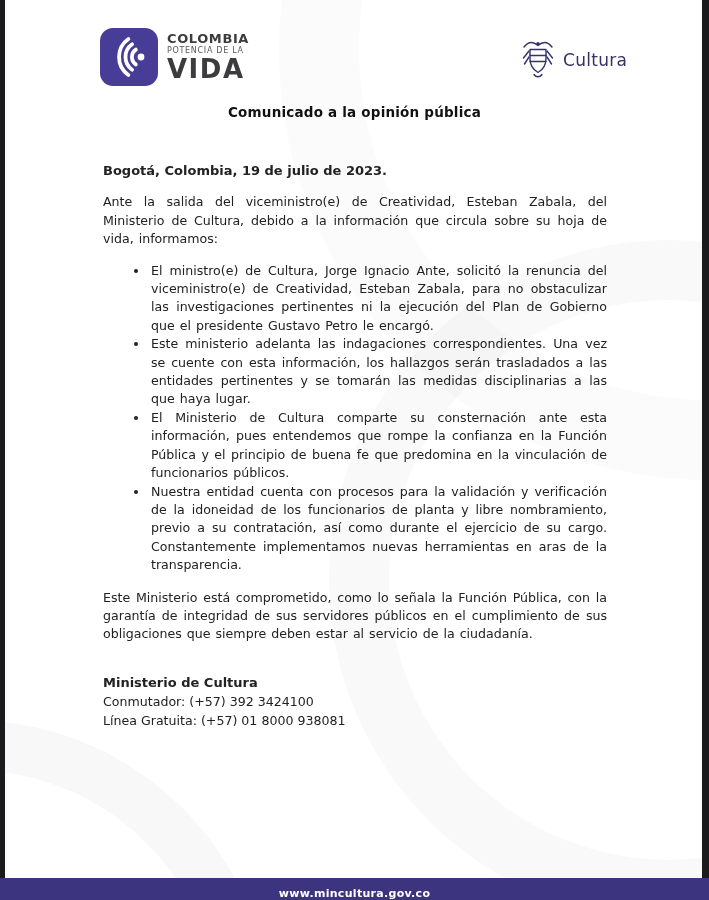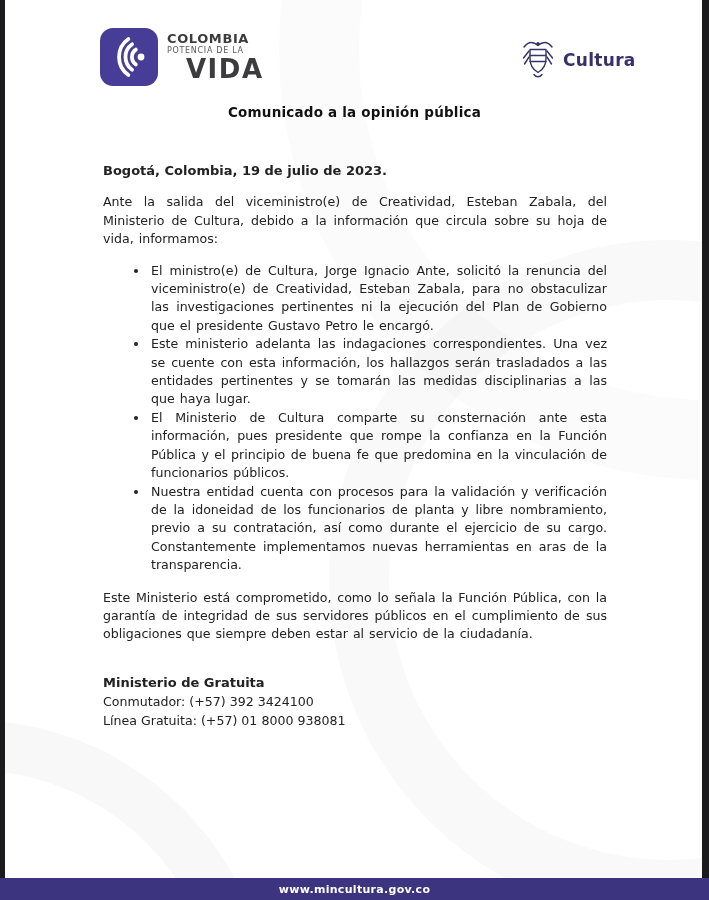--- a/index.html
+++ b/index.html
@@ -25,24 +25,24 @@
   .wm1{width:560px;height:560px;right:-300px;top:240px;border:60px solid rgba(120,120,130,0.045);}
   .wm2{width:700px;height:700px;right:-430px;top:-380px;border:80px solid rgba(120,120,130,0.03);}
   .wm3{width:500px;height:500px;left:-330px;bottom:-420px;border:50px solid rgba(120,120,130,0.05);}
 
   .header{position:absolute;top:28px;left:0;width:100%;z-index:2;}
   .brand-left{position:absolute;left:100px;top:0;display:flex;align-items:center;}
   .brand-mark{width:58px;height:58px;flex:0 0 auto;}
   .brand-text{margin-left:9px;line-height:1;}
   .brand-l1{font-size:13px;font-weight:bold;color:#3c3c3e;letter-spacing:0.6px;}
   .brand-l2{font-size:8px;color:#5a5a5c;letter-spacing:0.7px;margin-top:2px;}
-  .brand-l3{font-size:26px;font-weight:bold;color:#3c3c3e;letter-spacing:1.5px;margin-top:1px;margin-left:19px;}
+  .brand-l3{font-size:26px;font-weight:bold;color:#3c3c3e;letter-spacing:1.5px;margin-top:1px;}
   .brand-right{position:absolute;left:521px;top:10px;display:flex;align-items:center;}
   .crest{width:34px;height:44px;}
-  .cultura-label{font-size:17px;font-weight:bold;color:#353169;margin-left:8px;letter-spacing:0.3px;}
+  .cultura-label{font-size:17px;font-weight:normal;color:#353169;margin-left:8px;letter-spacing:0.3px;}
 
   .doc-title{
     position:absolute;top:104px;left:0;width:100%;
     text-align:center;font-size:13.5px;font-weight:bold;color:#111;
     letter-spacing:0.2px;z-index:2;
   }
   .content{
     position:absolute;top:162px;left:103px;width:504px;z-index:2;
     font-size:12.6px;line-height:18.4px;color:#222;
   }
@@ -51,21 +51,21 @@
   .bullets{margin:13px 0 0 0;padding:0 0 0 46px;}
   .bullets li{text-align:justify;word-spacing:1px;padding-left:2px;}
   .closing{margin-top:14px;}
   .signature{margin-top:30px;}
   .sig-name{font-weight:bold;font-size:13px;}
   .sig-line{font-size:12.6px;line-height:19px;}
 
   .footer-bar{
     position:absolute;left:0;right:0;bottom:0;height:22px;
     background:#3d3480;z-index:6;
-    display:flex;align-items:center;justify-content:center;
+    display:flex;align-items:flex-end;justify-content:center;
   }
   .footer-url{color:#ffffff;font-size:11px;font-weight:bold;letter-spacing:0.3px;}
 </style>
 </head>
 <body>
 
 <div class="page">
 
   <div class="edge left"></div>
   <div class="edge right"></div>
@@ -108,28 +108,28 @@
 
   <div class="doc-title">Comunicado a la opinión pública</div>
 
   <div class="content">
     <p class="dateline">Bogotá, Colombia, 19 de julio de 2023.</p>
     <p class="para">Ante la salida del viceministro(e) de Creatividad, Esteban Zabala, del Ministerio de Cultura, debido a la información que circula sobre su hoja de vida, informamos:</p>
 
     <ul class="bullets">
       <li>El ministro(e) de Cultura, Jorge Ignacio Ante, solicitó la renuncia del viceministro(e) de Creatividad, Esteban Zabala, para no obstaculizar las investigaciones pertinentes ni la ejecución del Plan de Gobierno que el presidente Gustavo Petro le encargó.</li>
       <li>Este ministerio adelanta las indagaciones correspondientes. Una vez se cuente con esta información, los hallazgos serán trasladados a las entidades pertinentes y se tomarán las medidas disciplinarias a las que haya lugar.</li>
-      <li>El Ministerio de Cultura comparte su consternación ante esta información, pues presidente que rompe la confianza en la Función Pública y el principio de buena fe que predomina en la vinculación de funcionarios públicos.</li>
+      <li>El Ministerio de Cultura comparte su consternación ante esta información, pues entendemos que rompe la confianza en la Función Pública y el principio de buena fe que predomina en la vinculación de funcionarios públicos.</li>
       <li>Nuestra entidad cuenta con procesos para la validación y verificación de la idoneidad de los funcionarios de planta y libre nombramiento, previo a su contratación, así como durante el ejercicio de su cargo. Constantemente implementamos nuevas herramientas en aras de la transparencia.</li>
     </ul>
 
     <p class="para closing">Este Ministerio está comprometido, como lo señala la Función Pública, con la garantía de integridad de sus servidores públicos en el cumplimiento de sus obligaciones que siempre deben estar al servicio de la ciudadanía.</p>
 
     <div class="signature">
-      <div class="sig-name">Ministerio de Gratuita</div>
+      <div class="sig-name">Ministerio de Cultura</div>
       <div class="sig-line">Conmutador: (+57) 392 3424100</div>
       <div class="sig-line">Línea Gratuita: (+57) 01 8000 938081</div>
     </div>
   </div>
 
   <div class="footer-bar">
     <span class="footer-url">www.mincultura.gov.co</span>
   </div>
 
 </div>

